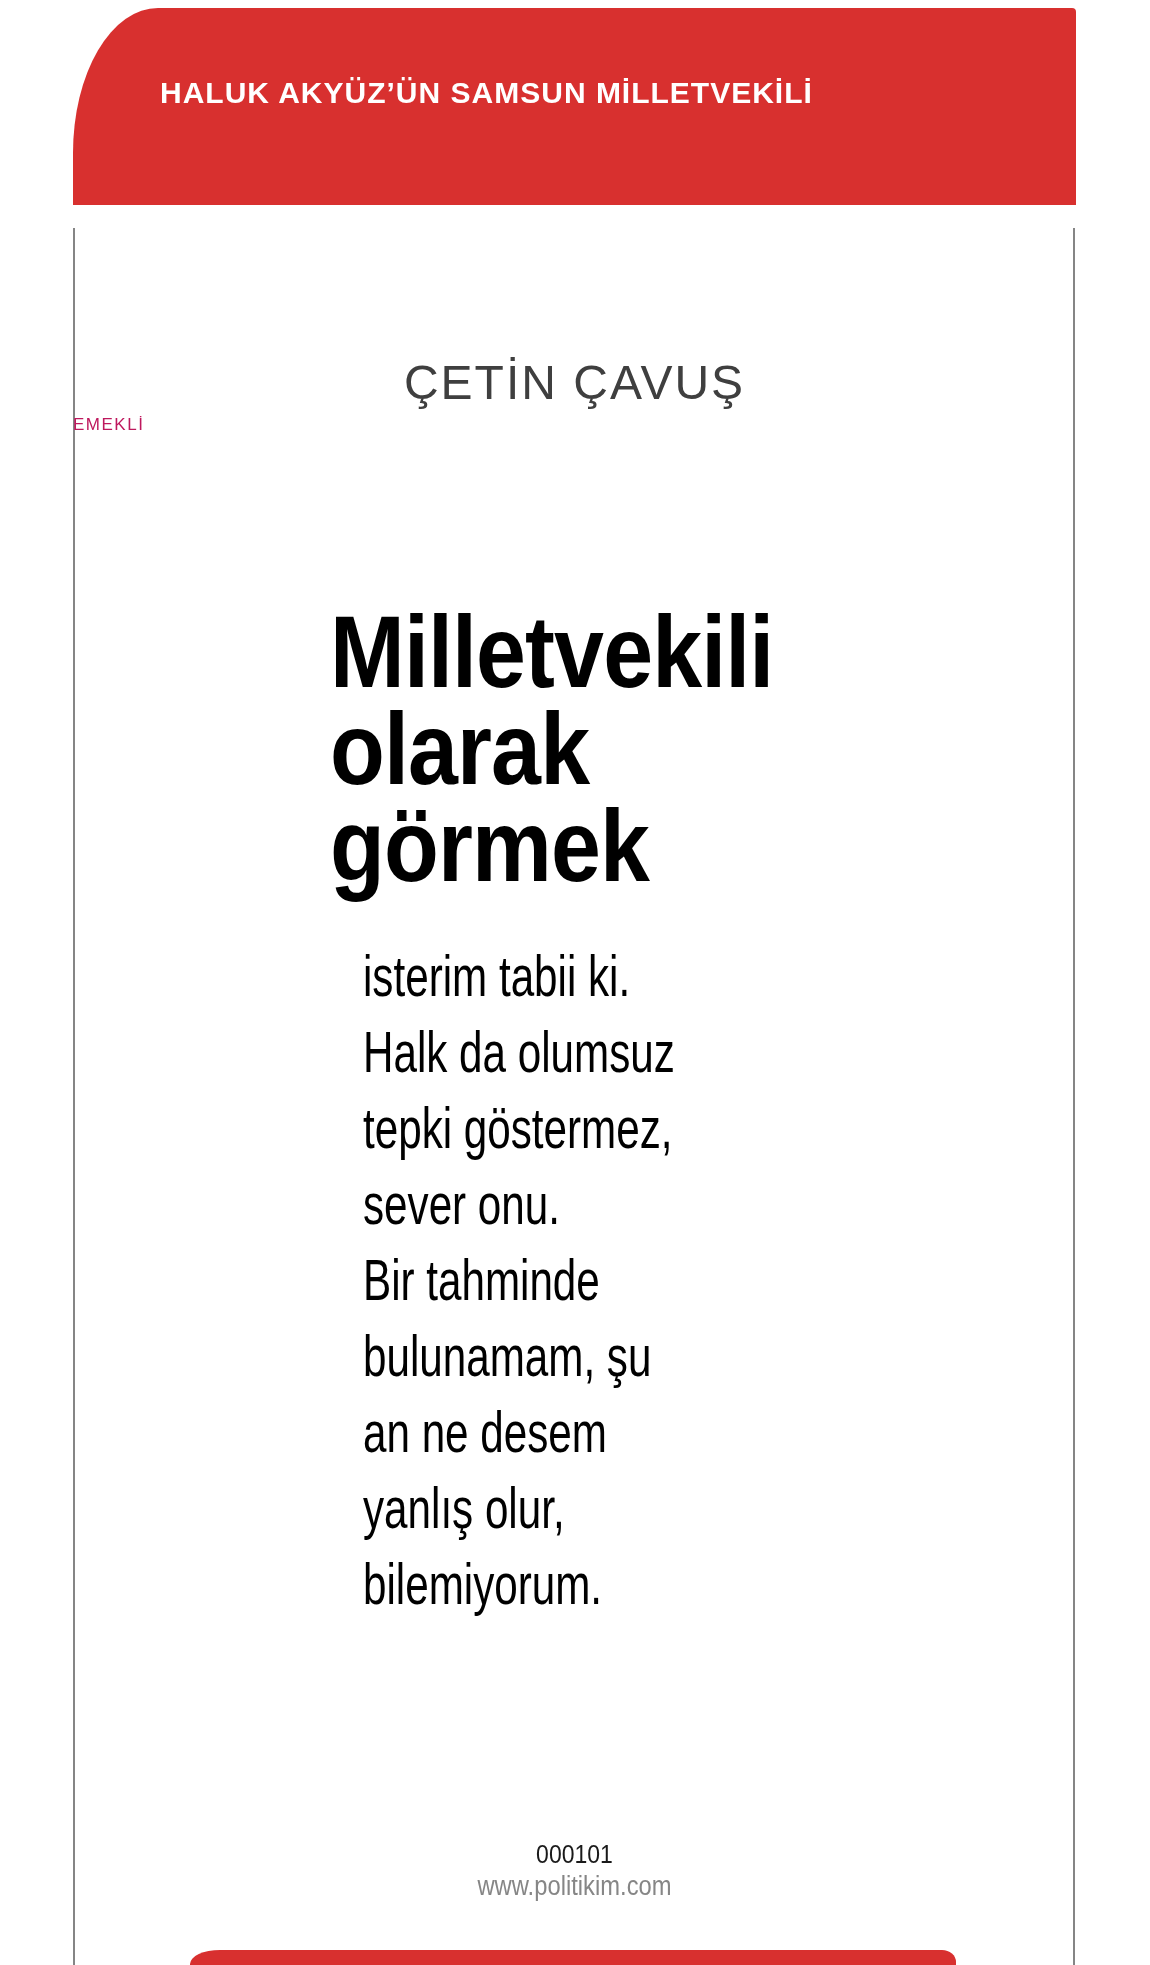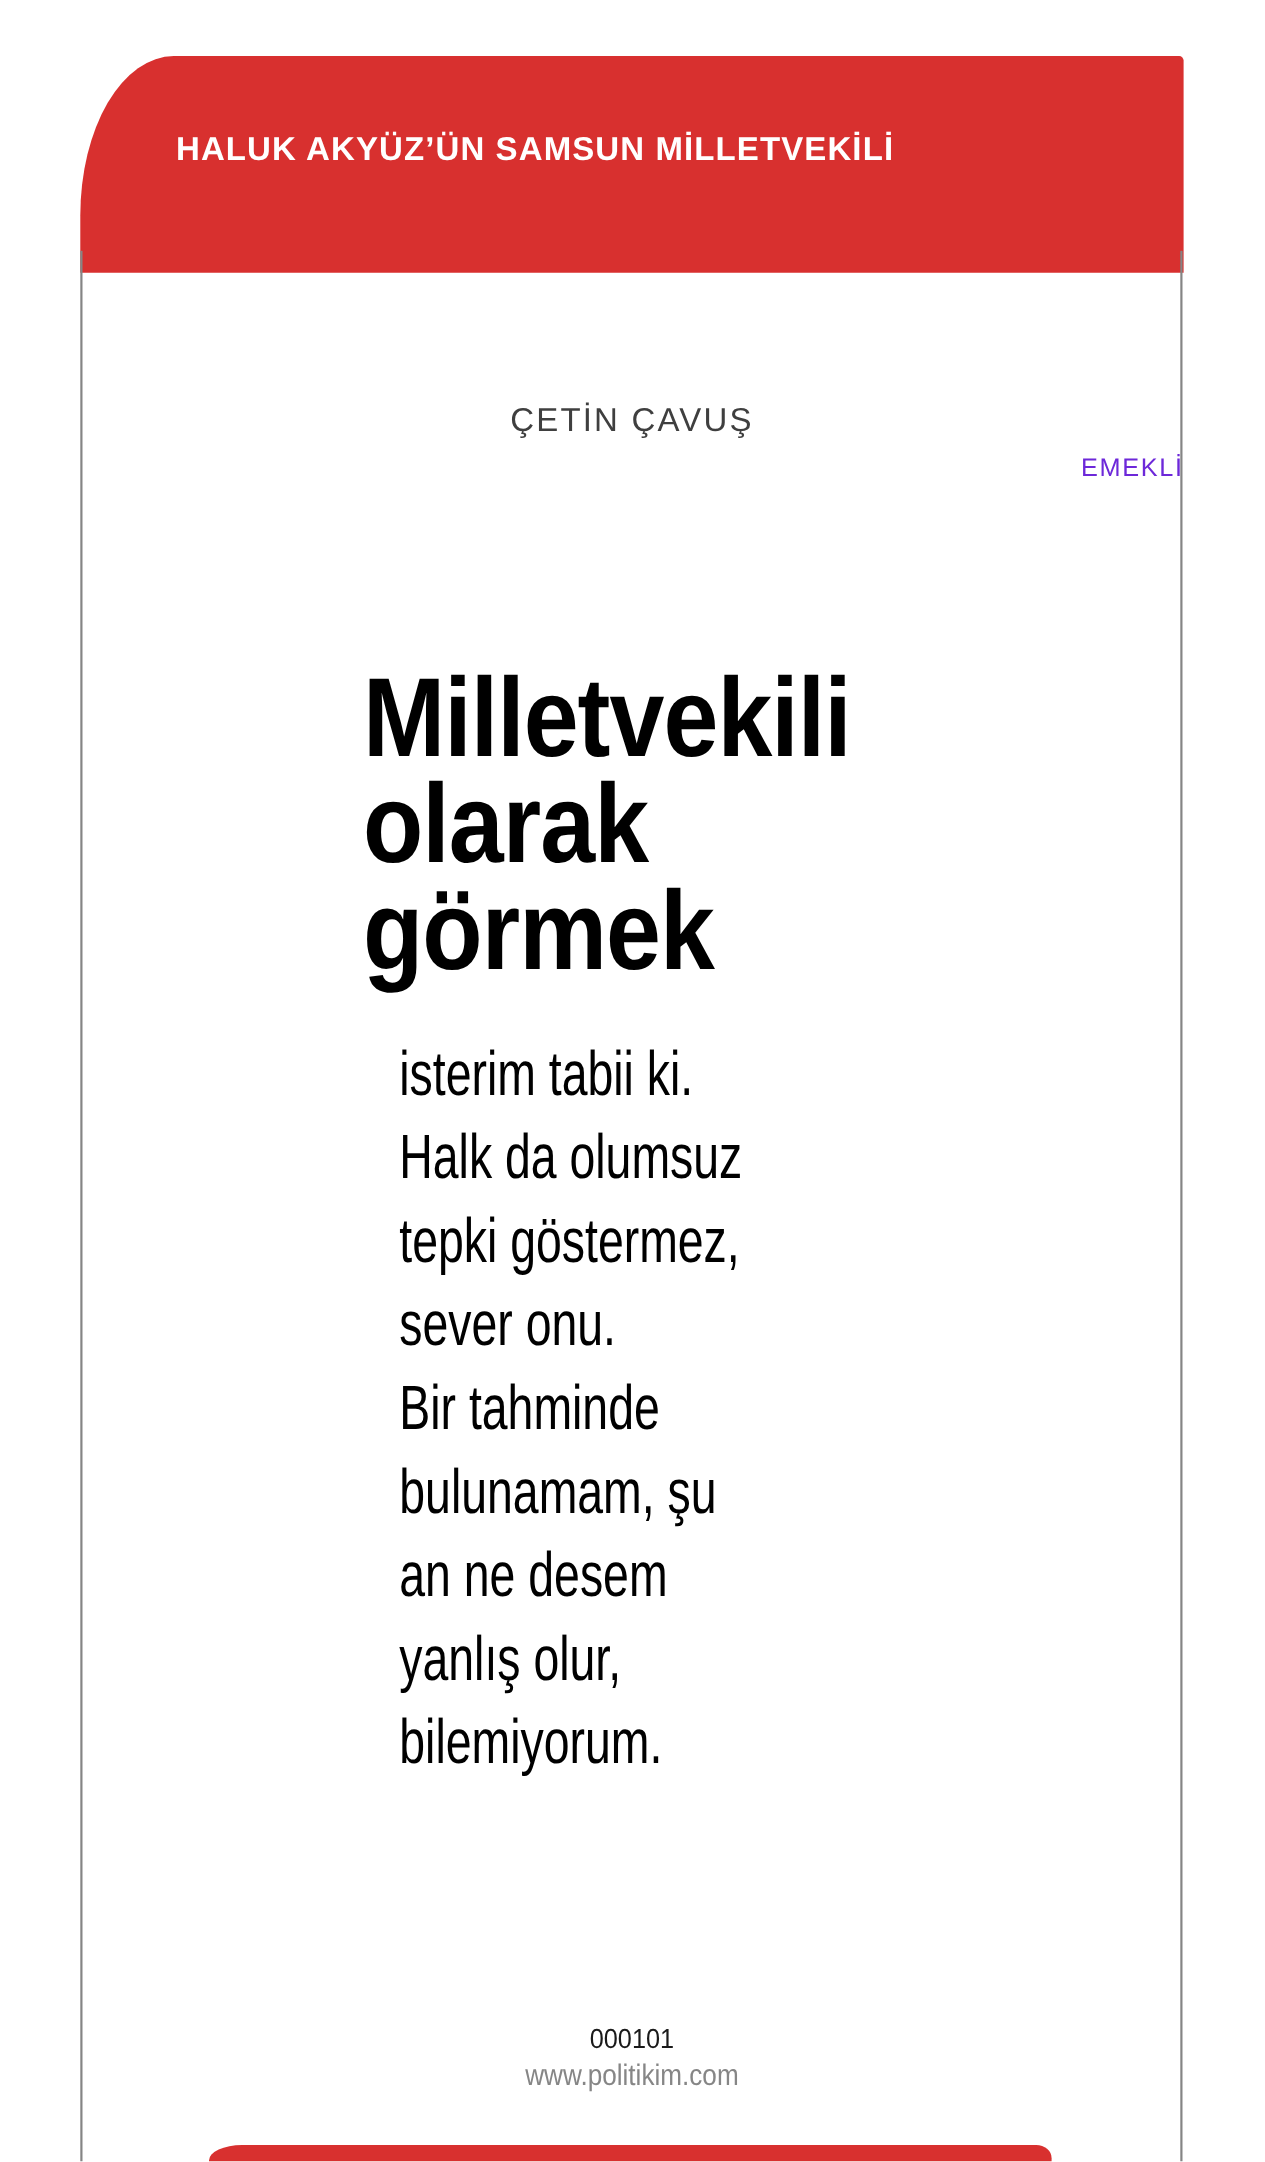--- a/index.html
+++ b/index.html
@@ -12,21 +12,20 @@
   }
 
   
   .banner {
     position: absolute;
     left: 73px; top: 8px;
     width: 1003px; height: 197px;
     background: #D8302F;
     border-top-left-radius: 85px 145px;
     border-top-right-radius: 4px;
-    margin-top: 43px;
   }
   .banner-text {
     position: absolute;
     left: 87px; top: 62px;
     color: #ffffff;
     font-weight: bold;
     font-size: 30px;
     line-height: 46px;
     letter-spacing: 1px;
     white-space: nowrap;
@@ -41,35 +40,35 @@
   }
   .side-line.left  { left: 73px; }
   .side-line.right { left: 1073px; }
 
   
   .person-name {
     position: absolute;
     left: 73px; top: 358px;
     width: 1003px;
     text-align: center;
-    font-size: 30px;
+    font-size: 48px;
     line-height: 50px;
     font-weight: normal;
     letter-spacing: 2px;
     color: #3F3F3F;
   }
   .person-title {
     position: absolute;
     left: 73px; top: 412px;
     width: 1003px;
-    text-align: right;
-    font-size: 23px;
+    text-align: left;
+    font-size: 17px;
     line-height: 26px;
     letter-spacing: 1.5px;
-    color: #6d28d9;
+    color: #be185d;
   }
 
   
   .headline {
     position: absolute;
     left: 330px; top: 604px;
     font-size: 102px;
     line-height: 97px;
     font-weight: bold;
     color: #000000;

